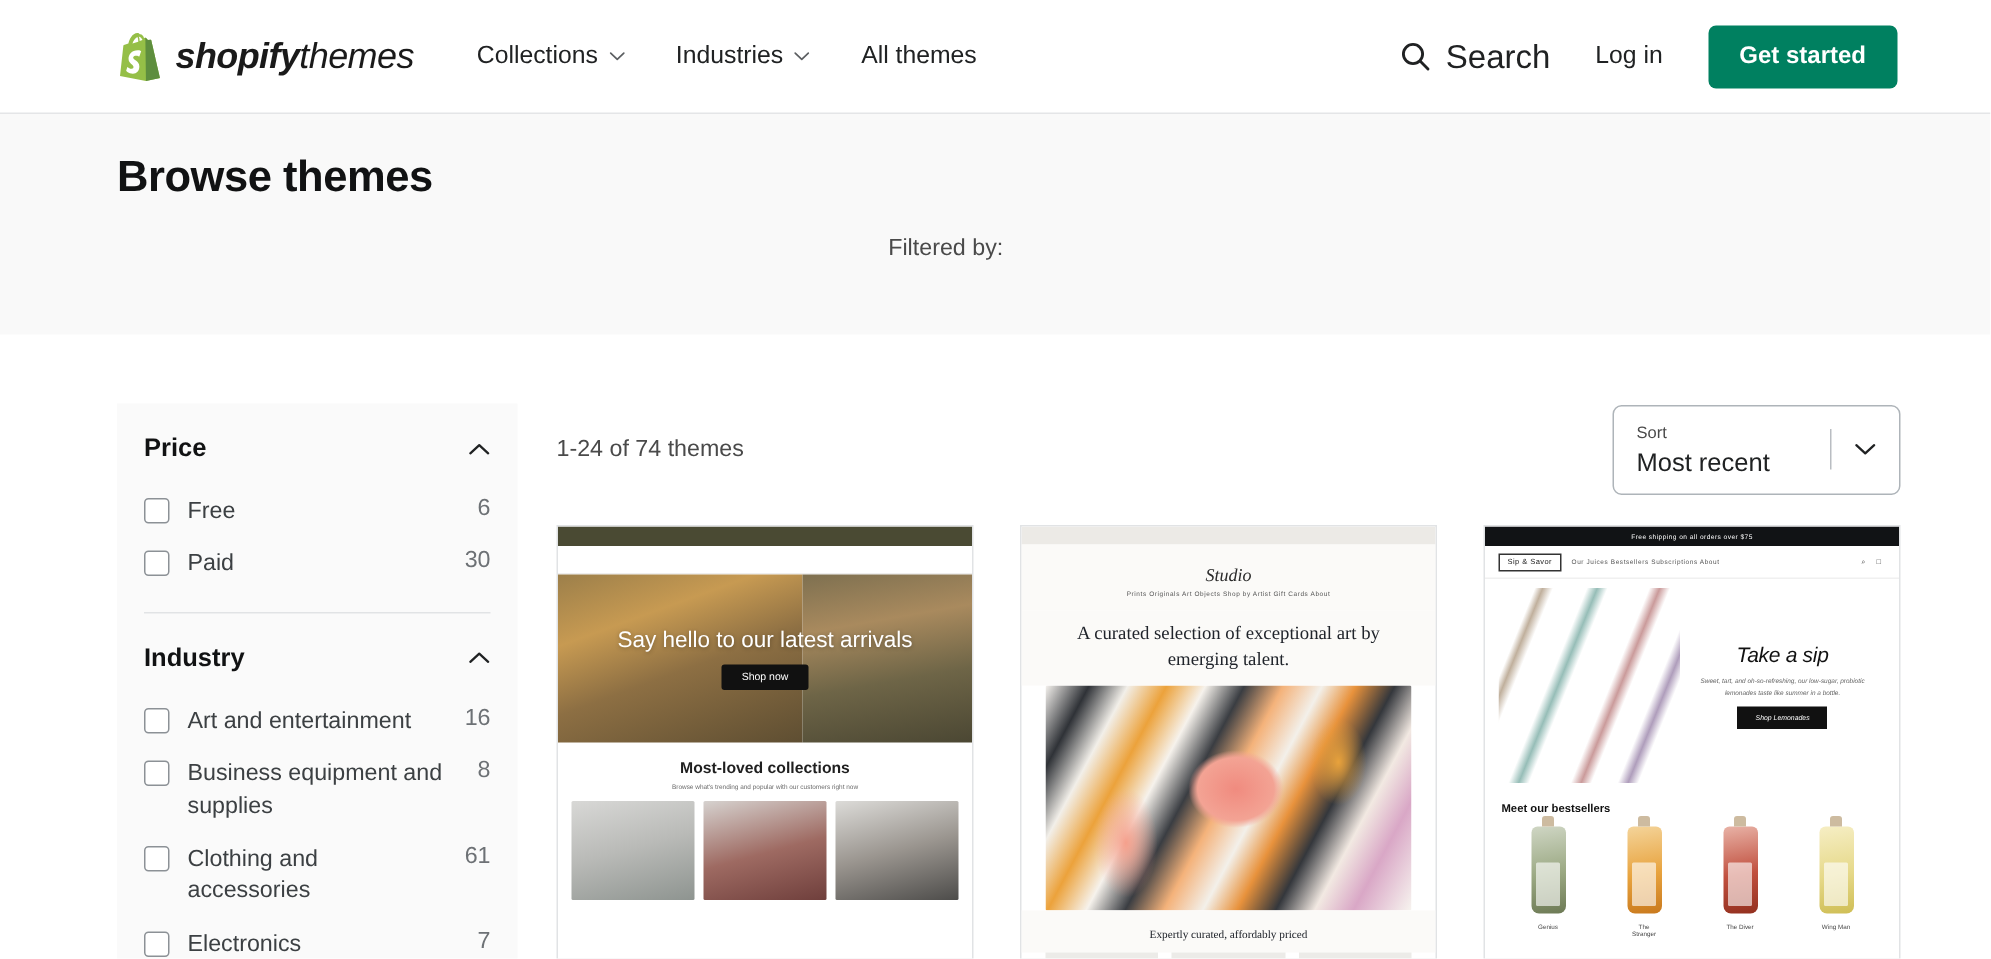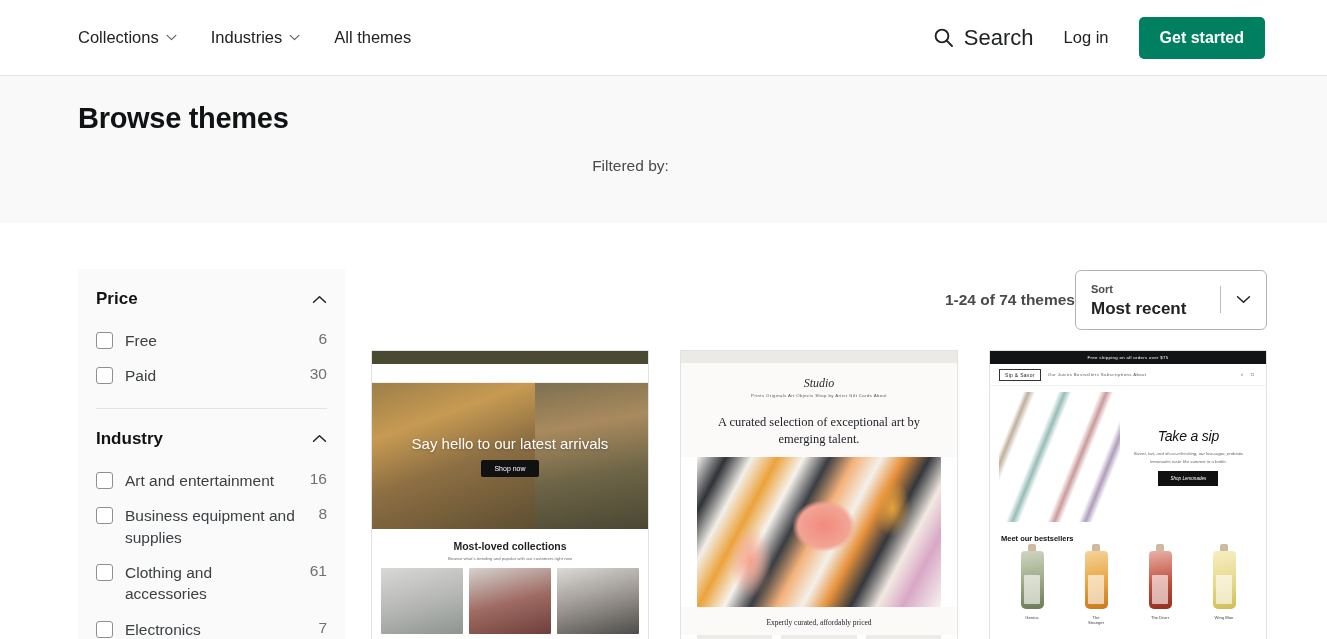--- a/index.html
+++ b/index.html
@@ -100,23 +100,22 @@
   }
   .facet-name {
     font-size: 15.5px; color: #3c4043; line-height: 1.38; flex: 1;
   }
   .facet-count { font-size: 15.5px; color: #6d7175; flex: none; margin-left: 8px; }
   .facet-div { height: 1px; background: #e1e3e5; }
 
   
   .results { flex: 1; min-width: 0; }
   .results-bar {
-    display: flex; align-items: center; justify-content: flex-end;
+    display: flex; align-items: center; justify-content: space-between;
     min-height: 62px;
-    font-weight: bold;
   }
   .results-count { font-size: 15.5px; color: #4a4a4a; }
   .sort-select {
     width: 192px; border: 1px solid #aeb4b9; border-radius: 6px;
     background: #ffffff; padding: 8px 0 9px 15px;
     display: flex; align-items: center; cursor: pointer; position: relative;
   }
   .sort-texts { flex: 1; }
   .sort-label { font-size: 11px; color: #4a4a4a; line-height: 1.4; }
   .sort-value { font-size: 17px; color: #202223; line-height: 1.3; }
@@ -127,21 +126,21 @@
   .card-grid { display: flex; gap: 31px; margin-top: 19px; }
   .theme-card {
     width: 278px; height: 290px; background: #ffffff;
     border: 1px solid #e1e3e5; overflow: hidden; cursor: pointer;
     position: relative;
   }
 
   
   .c1-bar { height: 13px; background: #4a4a33; }
   .c1-nav { height: 19px; background: #ffffff; border-bottom: 1px solid #eee; }
-  .c1-hero { height: 146px; position: relative; display: flex; }
+  .c1-hero { height: 112px; position: relative; display: flex; }
   .c1-img-a { flex: 1.45; background: linear-gradient(160deg,#9c7f4a 0%,#c79a52 28%,#8d6f43 55%,#5e4e32 100%); }
   .c1-img-b { flex: 1; background: linear-gradient(170deg,#7e7050 0%,#a98a5e 30%,#6e6547 62%,#4b4733 100%); }
   .c1-hero-txt {
     position: absolute; inset: 0; display: flex; flex-direction: column;
     align-items: center; justify-content: center; gap: 7px;
   }
   .c1-hero-h {
     color: #ffffff; font-size: 15px; line-height: 1.22; text-align: center;
     text-shadow: 0 1px 3px rgba(0,0,0,.3); max-width: 200px;
   }
@@ -260,20 +259,28 @@
   .b1 { background: linear-gradient(170deg,#cfd6c4 0%,#9aa882 55%,#6d7a55 100%); }
   .b2 { background: linear-gradient(170deg,#f4d49a 0%,#e8a33e 55%,#c9791d 100%); }
   .b3 { background: linear-gradient(170deg,#e8b2a6 0%,#c1503f 55%,#93301f 100%); }
   .b4 { background: linear-gradient(170deg,#f6eec4 0%,#e6d98a 55%,#cfbe55 100%); }
   .c3-name { font-size: 4.2px; color: #444; text-align: center; margin-top: 6px; }
 </style>
 </head>
 <body>
 
 <header class="site-header">
+  <a class="brand">
+    <svg class="brand-logo" viewBox="0 0 30 34">
+      <path d="M22.8 5.6c-.1-.1-.3-.1-.4-.1l-1.8.1-1.4-1.4c-.1-.1-.4-.1-.5-.1l-.7.2c-.4-1.2-1.2-2.4-2.6-2.4h-.2C14.8 1.3 14.2 1 13.7 1 10 1 8.2 5.6 7.6 8l-2.5.8c-.8.2-.8.3-.9 1L2 29.6 19.3 33l9.4-2C28.7 31 22.9 5.8 22.8 5.6zM17 5.7l-1.9.6c0-1.2-.2-2.3-.6-3C15.6 3.5 16.7 4.6 17 5.7zM13.6 3.6c.4.8.6 1.8.6 3.2l-3.9 1.2C11 5.9 12.2 4.2 13.6 3.6z" fill="#95BF47"></path>
+      <path d="M22.4 5.5l-1.8.1-1.4-1.4c-.1-.1-.2-.1-.3-.1L19.3 33l9.4-2S22.9 5.8 22.8 5.6c-.1-.1-.2-.1-.4-.1z" fill="#5E8E3E"></path>
+      <path d="M16.1 13.2l-1.2 3.4s-1-.5-2.2-.5c-1.8 0-1.9 1.1-1.9 1.4 0 1.5 4.1 2.1 4.1 5.8 0 2.9-1.8 4.8-4.3 4.8-3 0-4.5-1.9-4.5-1.9l.8-2.6s1.6 1.3 2.9 1.3c.9 0 1.2-.7 1.2-1.2 0-2-3.3-2.1-3.3-5.5 0-2.9 2-5.7 6.2-5.7 1.6 0 2.2.5 2.2.5z" fill="#FFF"></path>
+    </svg>
+    <span class="brand-word"><span>shopify</span><i>themes</i></span>
+  </a>
 
   <nav class="main-nav">
     <a class="nav-item">
       <span>Collections</span>
       <svg class="chev" viewBox="0 0 12 8">
           <path d="M1 1.6L6 6.4l5-4.8" fill="none" stroke="#5c5f62" stroke-width="1.3" stroke-linecap="round" stroke-linejoin="round"></path>
         </svg>
     </a>
     <a class="nav-item">
       <span>Industries</span>

